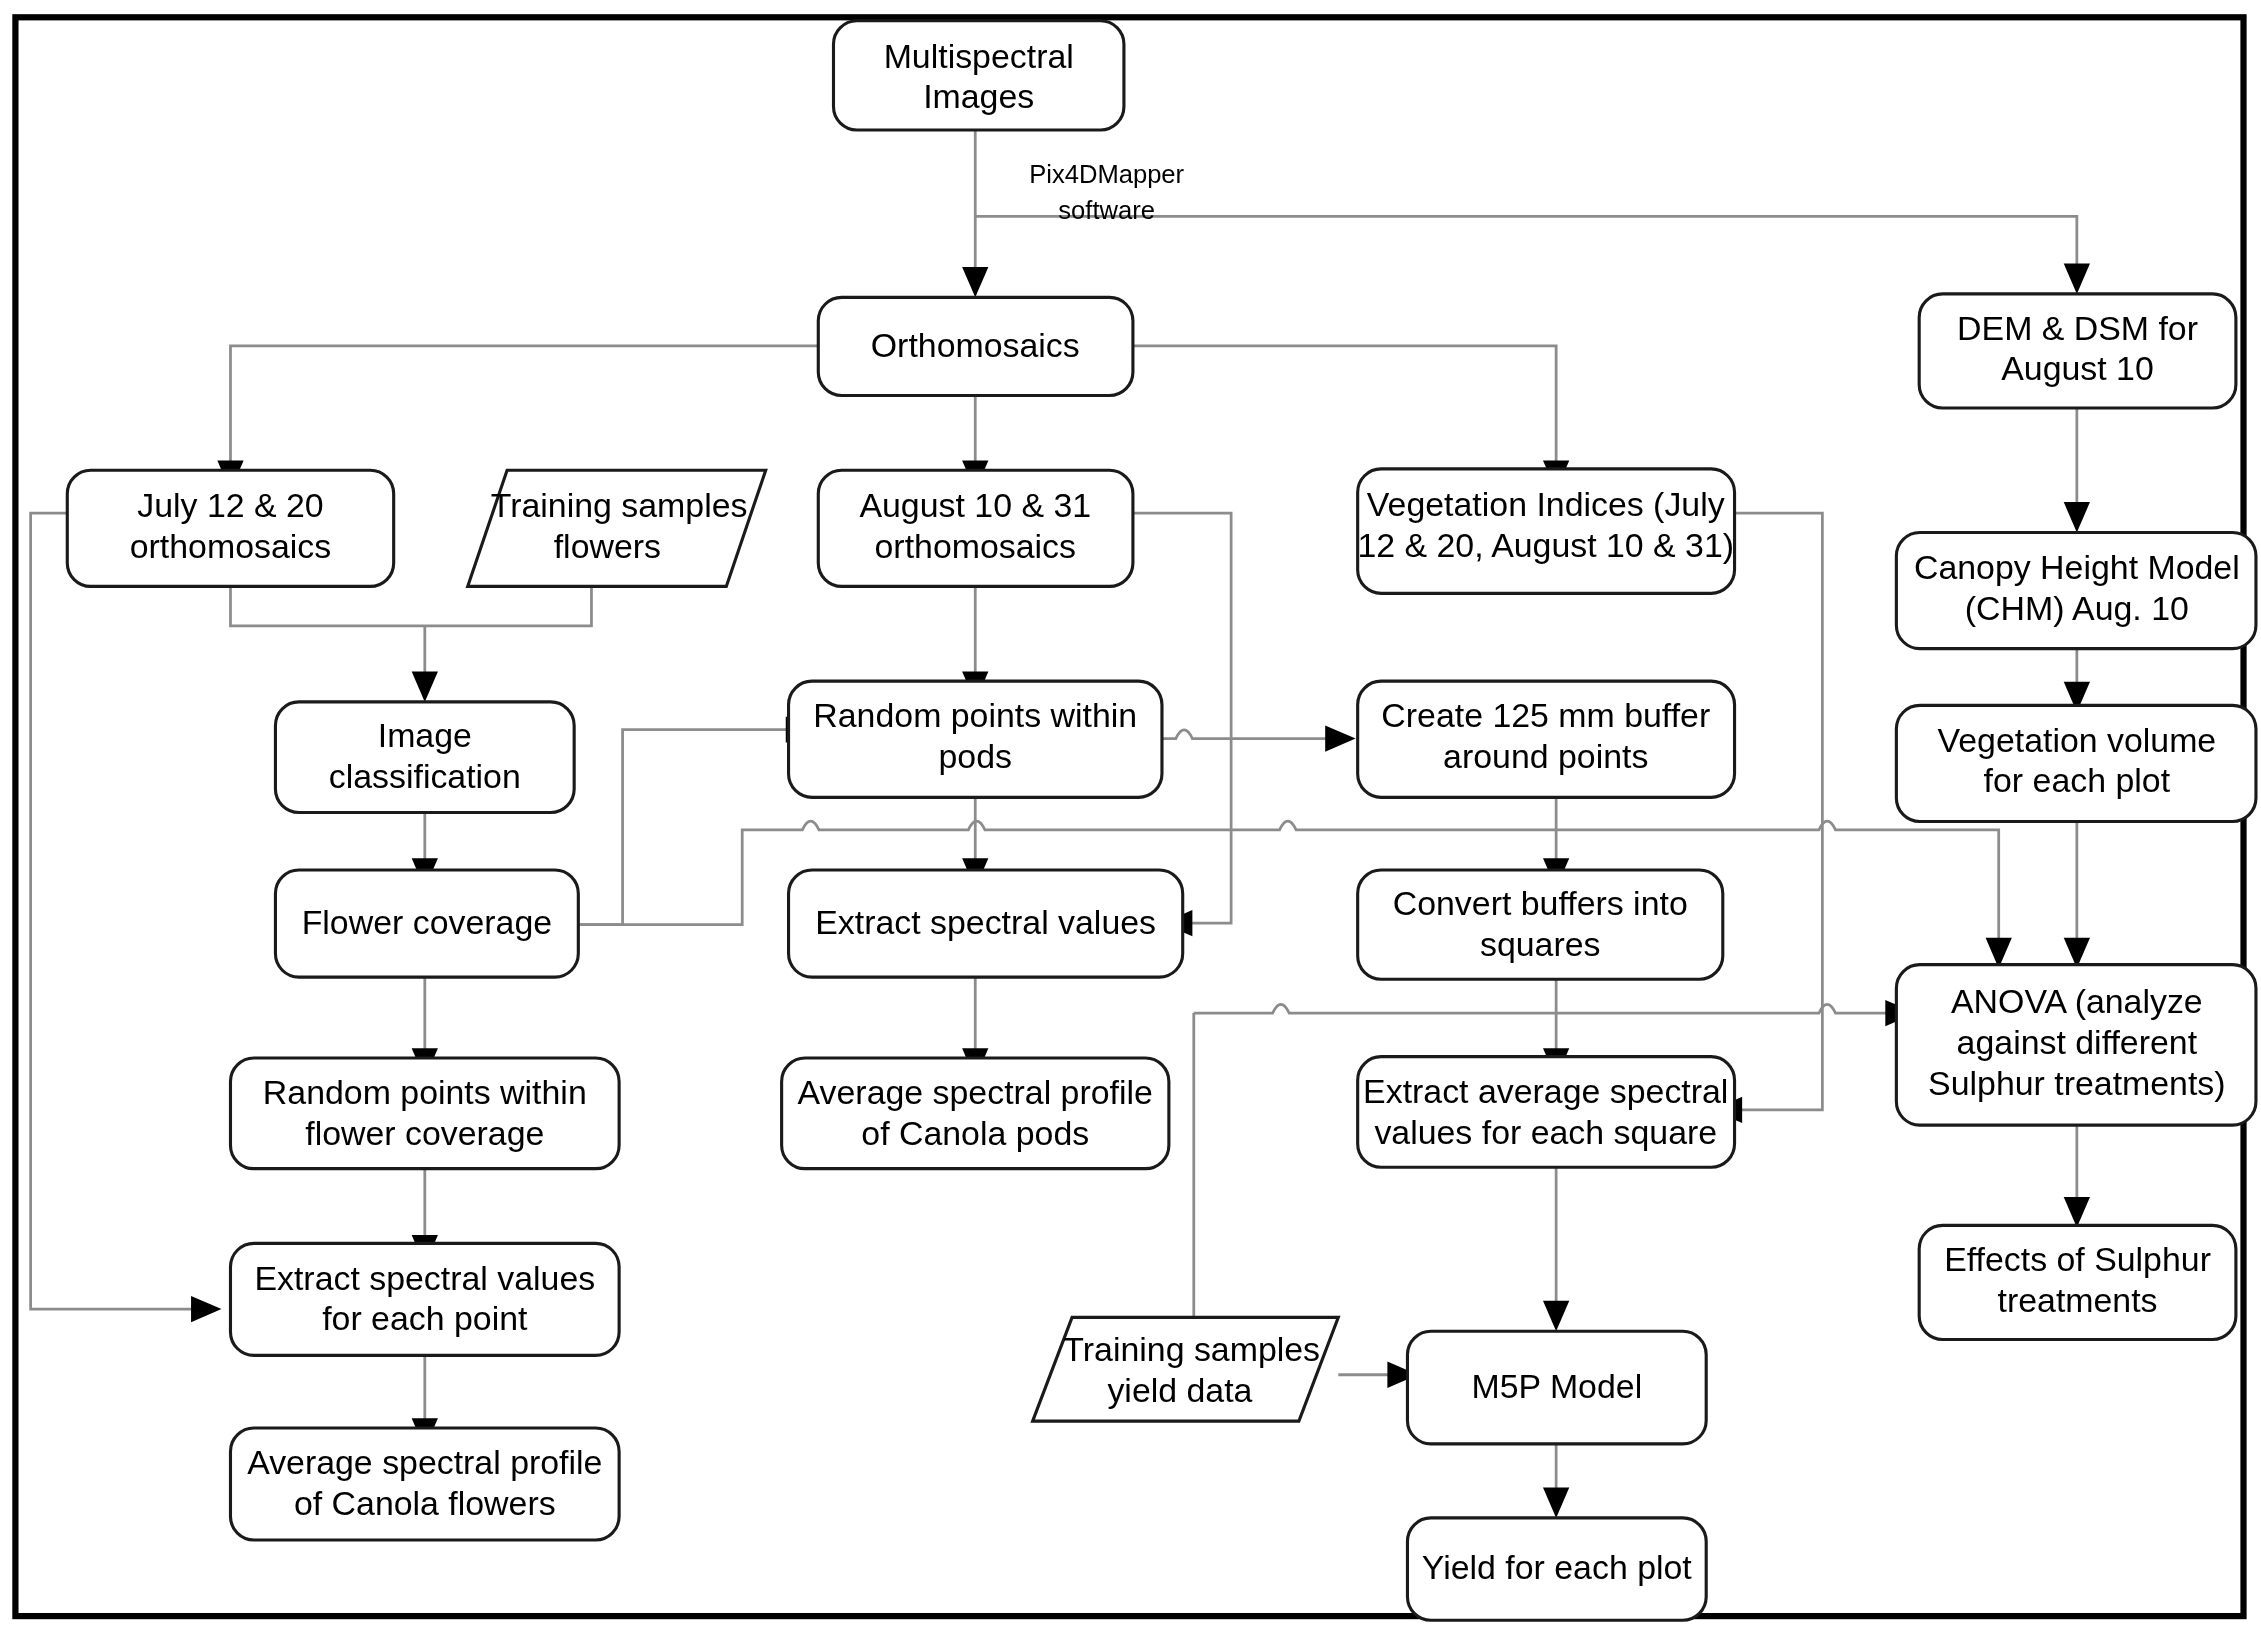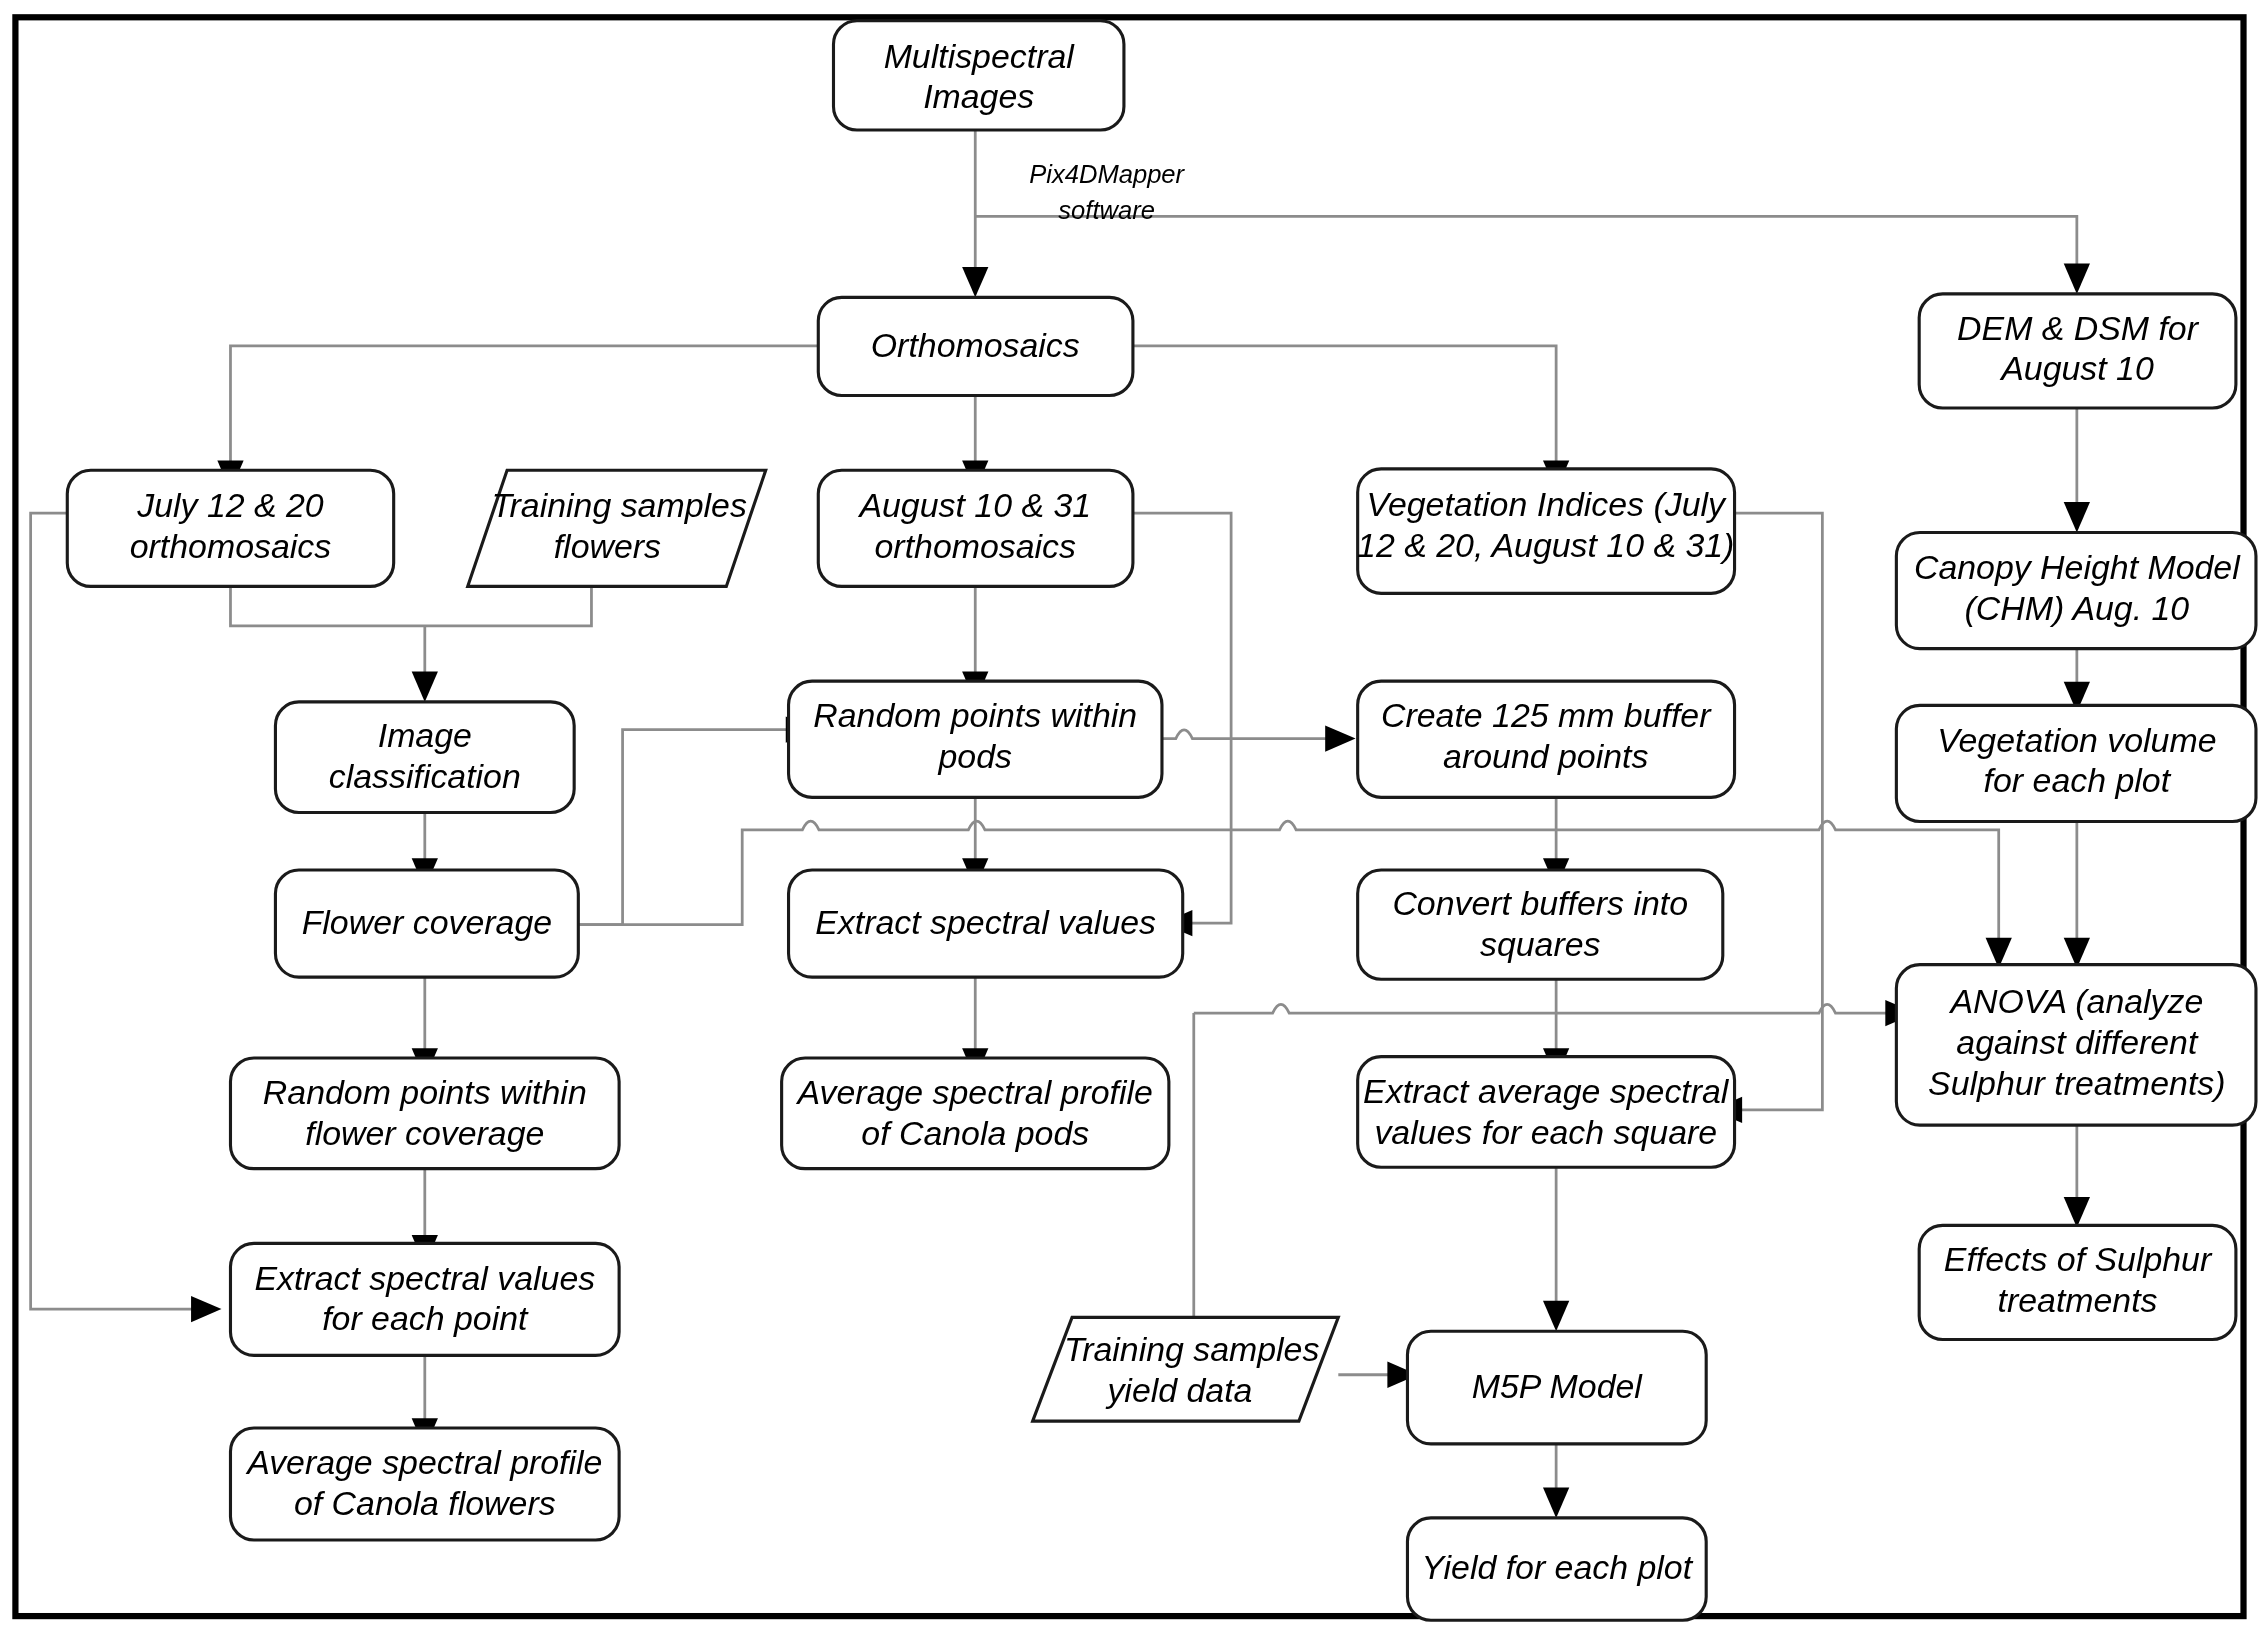--- a/index.html
+++ b/index.html
@@ -1,17 +1,17 @@
 <!DOCTYPE html>
 <html style="font-size:11px"><head>
 <meta charset="utf-8">
 <style>
   html,body{margin:0;padding:0;background:#ffffff;}
   body{font-family:"Liberation Sans", sans-serif;}
-  #canvas{position:relative;width:2161px;height:1632px;background:#ffffff;font-style:italic;}
+  #canvas{position:relative;width:2161px;height:1632px;background:#ffffff;}
   svg#flow{position:absolute;left:0;top:0;width:2261px;height:1632px;}
   .frame{fill:none;stroke:#000000;stroke-width:9;}
   .node-rect{fill:#ffffff;stroke:#1a1a1a;stroke-width:4.5;}
   .node-para{fill:#ffffff;stroke:#1a1a1a;stroke-width:4.5;}
   .edge{fill:none;stroke:#8c8c8c;stroke-width:4;}
   .arrowhead{fill:#000000;stroke:none;}
   .nlabel{font-family:"Liberation Sans", sans-serif;font-size:49px;fill:#000000;text-anchor:middle;dominant-baseline:middle;}
   .elabel{font-family:"Liberation Sans", sans-serif;font-size:37px;fill:#000000;text-anchor:middle;dominant-baseline:middle;}
 </style>
 </head>

